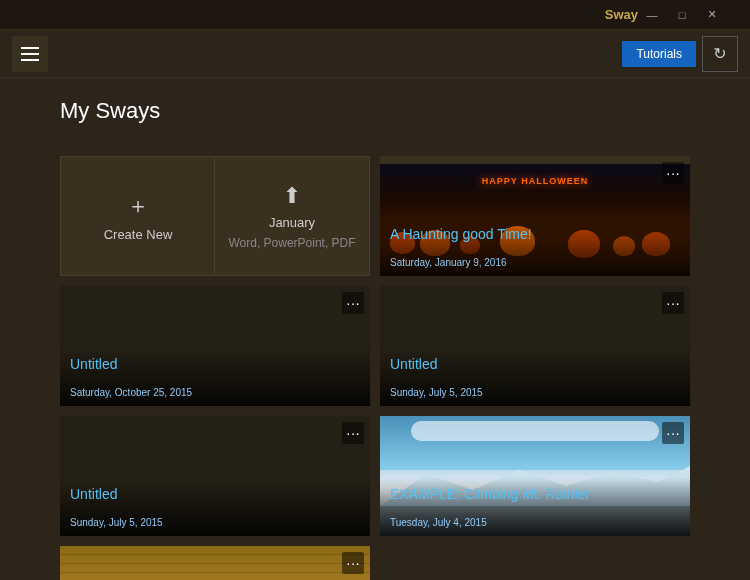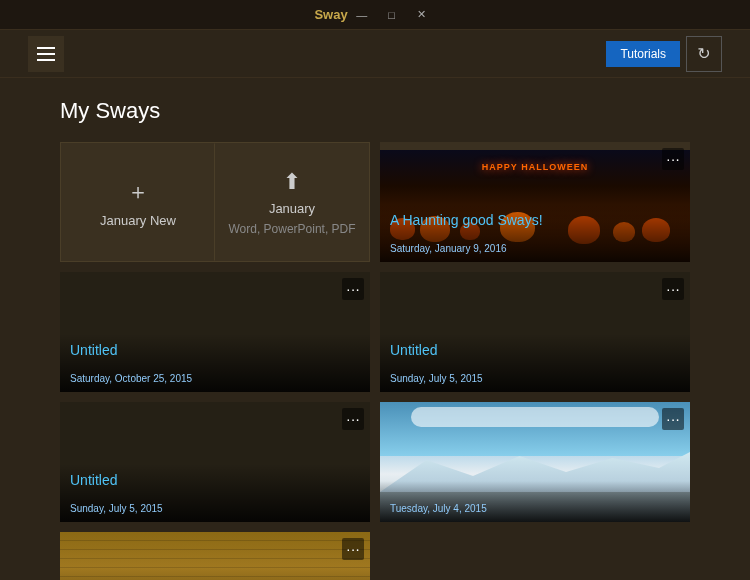--- a/index.html
+++ b/index.html
@@ -11,21 +11,21 @@
       overflow: hidden;
       color: #fff;
     }
 
     
     .titlebar {
       height: 30px;
       background: #1e1710;
       display: flex;
       align-items: center;
-      justify-content: center;
+      justify-content: flex-end;
       padding: 0 24px;
       border-bottom: 1px solid #3a2e1e;
     }
     .titlebar-left {
       display: flex;
       align-items: center;
       gap: 8px;
     }
     .titlebar-logo {
       color: #c8a84b;
@@ -50,21 +50,21 @@
       justify-content: center;
     }
 
     
     .toolbar {
       height: 48px;
       background: #2d2519;
       display: flex;
       align-items: center;
       justify-content: space-between;
-      padding: 0 28px;
+      padding: 0 12px;
       border-bottom: 1px solid #3a2e1e;
     }
     .toolbar-left {
       display: flex;
       align-items: center;
       gap: 8px;
     }
     .hamburger-btn {
       width: 36px;
       height: 36px;
@@ -111,21 +111,21 @@
 
     
     .main {
       padding: 20px 60px;
       overflow-y: auto;
       height: calc(580px - 78px);
     }
     .page-title {
       font-size: 22px;
       color: #fff;
-      margin-bottom: 18px;
+      margin-bottom: 32px;
       font-weight: 300;
     }
 
     
     .grid {
       display: grid;
       grid-template-columns: 1fr 1fr;
       gap: 10px;
     }
 
@@ -315,21 +315,21 @@
 </div>
 
 <div class="main">
   <h1 class="page-title">My Sways</h1>
 
   <div class="grid">
 
     <div class="sway-card create-card">
       <div class="create-card-half">
         <span class="create-icon">＋</span>
-        <span class="create-label">January New</span>
+        <span class="create-label">Create New</span>
       </div>
       <div class="create-card-half">
         <span class="create-icon">⬆</span>
         <span class="create-label">January</span>
         <span class="create-sublabel">Word, PowerPoint, PDF</span>
       </div>
     </div>
 
     <div class="sway-card">
       <div class="halloween-bg">
@@ -337,21 +337,21 @@
 
         <div style="position:absolute;bottom:30px;left:10px;width:25px;height:22px;background:#c84400;border-radius:50% 50% 45% 45%;"></div>
         <div style="position:absolute;bottom:28px;left:40px;width:30px;height:26px;background:#d05000;border-radius:50% 50% 45% 45%;"></div>
         <div style="position:absolute;bottom:30px;left:80px;width:20px;height:18px;background:#b83c00;border-radius:50% 50% 45% 45%;"></div>
         <div style="position:absolute;bottom:28px;right:20px;width:28px;height:24px;background:#c84400;border-radius:50% 50% 45% 45%;"></div>
         <div style="position:absolute;bottom:28px;right:55px;width:22px;height:20px;background:#d05000;border-radius:50% 50% 45% 45%;"></div>
         <div style="position:absolute;bottom:28px;left:120px;width:35px;height:30px;background:#e06000;border-radius:50% 50% 45% 45%;"></div>
         <div style="position:absolute;bottom:26px;right:90px;width:32px;height:28px;background:#c84400;border-radius:50% 50% 45% 45%;"></div>
       </div>
       <div class="sway-card-overlay">
-        <div class="sway-card-title">A Haunting good Sways!</div>
+        <div class="sway-card-title">A Haunting good Time!</div>
         <div class="sway-card-date">Saturday, January 9, 2016</div>
       </div>
       <button class="more-btn">···</button>
     </div>
 
     <div class="sway-card dark-card">
       <div class="sway-card-overlay">
         <div class="sway-card-title">Untitled</div>
         <div class="sway-card-date">Saturday, October 25, 2015</div>
       </div>
@@ -375,20 +375,21 @@
     </div>
 
     <div class="sway-card">
       <div class="mountain-bg">
         <div class="mountain-sky"></div>
         <div class="mountain-clouds"></div>
         <div class="mountain-snow"></div>
         <div style="position:absolute;bottom:0;left:0;right:0;height:30px;background:linear-gradient(to bottom,#8899a0,#6a7a80);"></div>
       </div>
       <div class="sway-card-overlay">
+        <div class="sway-card-title">EXAMPLE: Climbing Mt. Rainier</div>
         <div class="sway-card-date">Tuesday, July 4, 2015</div>
       </div>
       <button class="more-btn">···</button>
     </div>
 
     <div class="sway-card">
       <div class="wood-bg">
         <div class="wood-lines"></div>
 
       </div>

